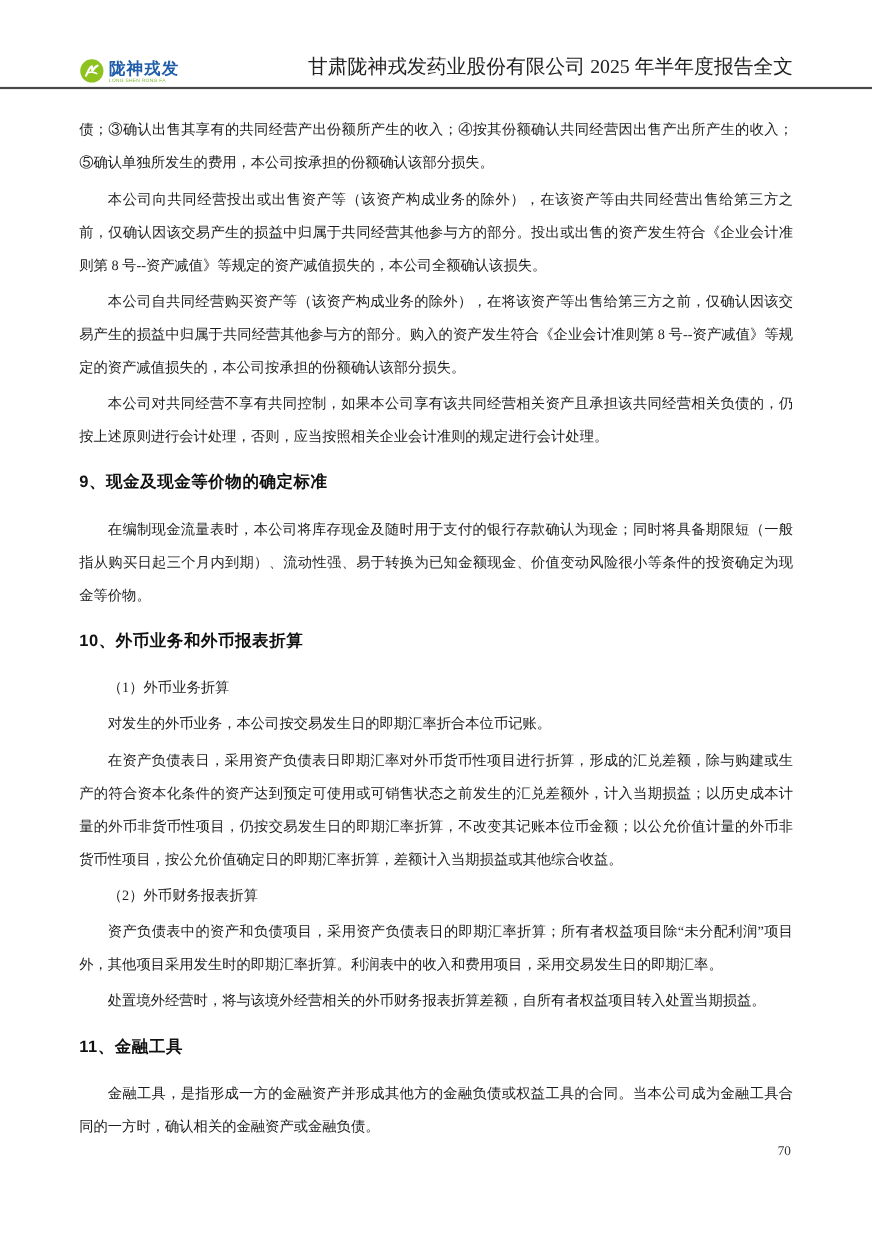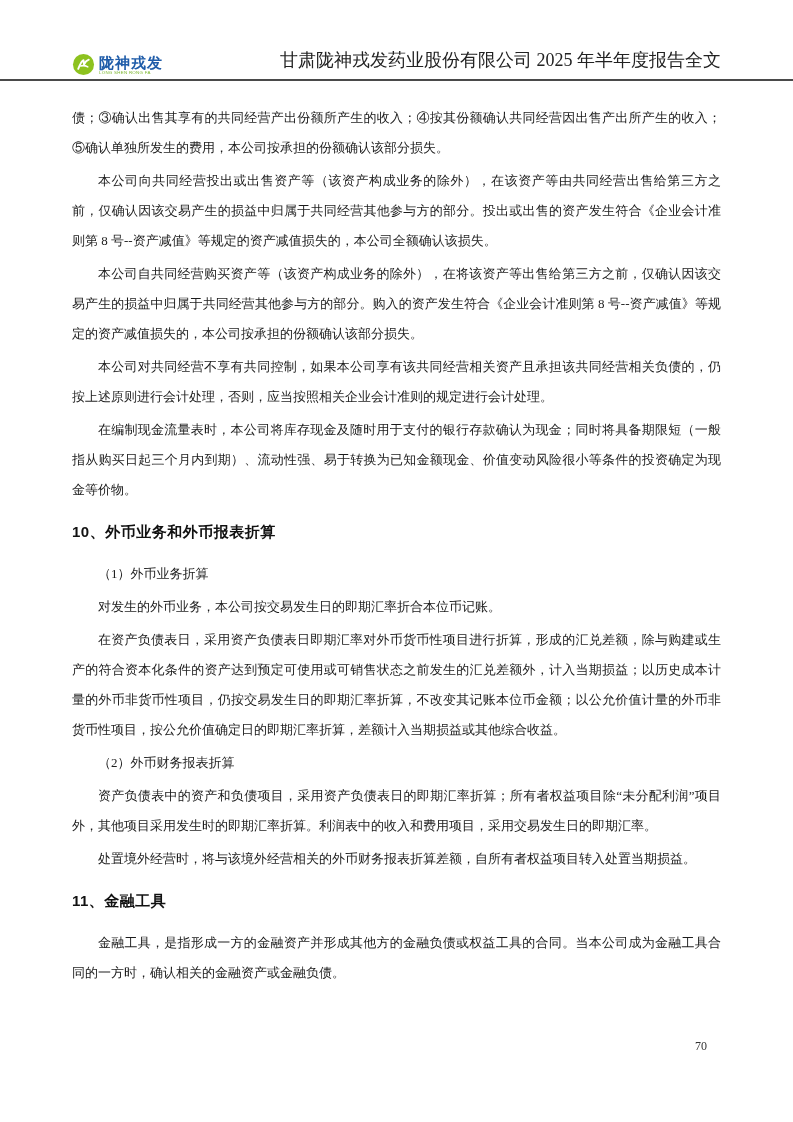--- a/index.html
+++ b/index.html
@@ -65,21 +65,21 @@
     font-size: 15px;
     line-height: 20px;
     color: #111111;
     margin: 17px 0 17px 0;
     letter-spacing: 0.5px;
   }
   
   .page-number {
     position: absolute;
     top: 1039px;
-    right: 86px;
+    right: 74px;
     font-size: 12px;
     color: #333333;
   }
 </style>
 </head>
 <body>
 
 <div class="page">
 
   <div class="header">
@@ -95,20 +95,21 @@
       </div>
     </div>
     <div class="doc-title">甘肃陇神戎发药业股份有限公司 2025 年半年度报告全文</div>
   </div>
 
   <div class="main">
     <p class="para">债；③确认出售其享有的共同经营产出份额所产生的收入；④按其份额确认共同经营因出售产出所产生的收入；⑤确认单独所发生的费用，本公司按承担的份额确认该部分损失。</p>
     <p class="para indent">本公司向共同经营投出或出售资产等（该资产构成业务的除外），在该资产等由共同经营出售给第三方之前，仅确认因该交易产生的损益中归属于共同经营其他参与方的部分。投出或出售的资产发生符合《企业会计准则第 8 号--资产减值》等规定的资产减值损失的，本公司全额确认该损失。</p>
     <p class="para indent">本公司自共同经营购买资产等（该资产构成业务的除外），在将该资产等出售给第三方之前，仅确认因该交易产生的损益中归属于共同经营其他参与方的部分。购入的资产发生符合《企业会计准则第 8 号--资产减值》等规定的资产减值损失的，本公司按承担的份额确认该部分损失。</p>
     <p class="para indent">本公司对共同经营不享有共同控制，如果本公司享有该共同经营相关资产且承担该共同经营相关负债的，仍按上述原则进行会计处理，否则，应当按照相关企业会计准则的规定进行会计处理。</p>
+    <h3 class="heading">9、现金及现金等价物的确定标准</h3>
     <p class="para indent">在编制现金流量表时，本公司将库存现金及随时用于支付的银行存款确认为现金；同时将具备期限短（一般指从购买日起三个月内到期）、流动性强、易于转换为已知金额现金、价值变动风险很小等条件的投资确定为现金等价物。</p>
     <h3 class="heading">10、外币业务和外币报表折算</h3>
     <p class="para indent">（1）外币业务折算</p>
     <p class="para indent">对发生的外币业务，本公司按交易发生日的即期汇率折合本位币记账。</p>
     <p class="para indent">在资产负债表日，采用资产负债表日即期汇率对外币货币性项目进行折算，形成的汇兑差额，除与购建或生产的符合资本化条件的资产达到预定可使用或可销售状态之前发生的汇兑差额外，计入当期损益；以历史成本计量的外币非货币性项目，仍按交易发生日的即期汇率折算，不改变其记账本位币金额；以公允价值计量的外币非货币性项目，按公允价值确定日的即期汇率折算，差额计入当期损益或其他综合收益。</p>
     <p class="para indent">（2）外币财务报表折算</p>
     <p class="para indent">资产负债表中的资产和负债项目，采用资产负债表日的即期汇率折算；所有者权益项目除“未分配利润”项目外，其他项目采用发生时的即期汇率折算。利润表中的收入和费用项目，采用交易发生日的即期汇率。</p>
     <p class="para indent">处置境外经营时，将与该境外经营相关的外币财务报表折算差额，自所有者权益项目转入处置当期损益。</p>
     <h3 class="heading">11、金融工具</h3>
     <p class="para indent">金融工具，是指形成一方的金融资产并形成其他方的金融负债或权益工具的合同。当本公司成为金融工具合同的一方时，确认相关的金融资产或金融负债。</p>

